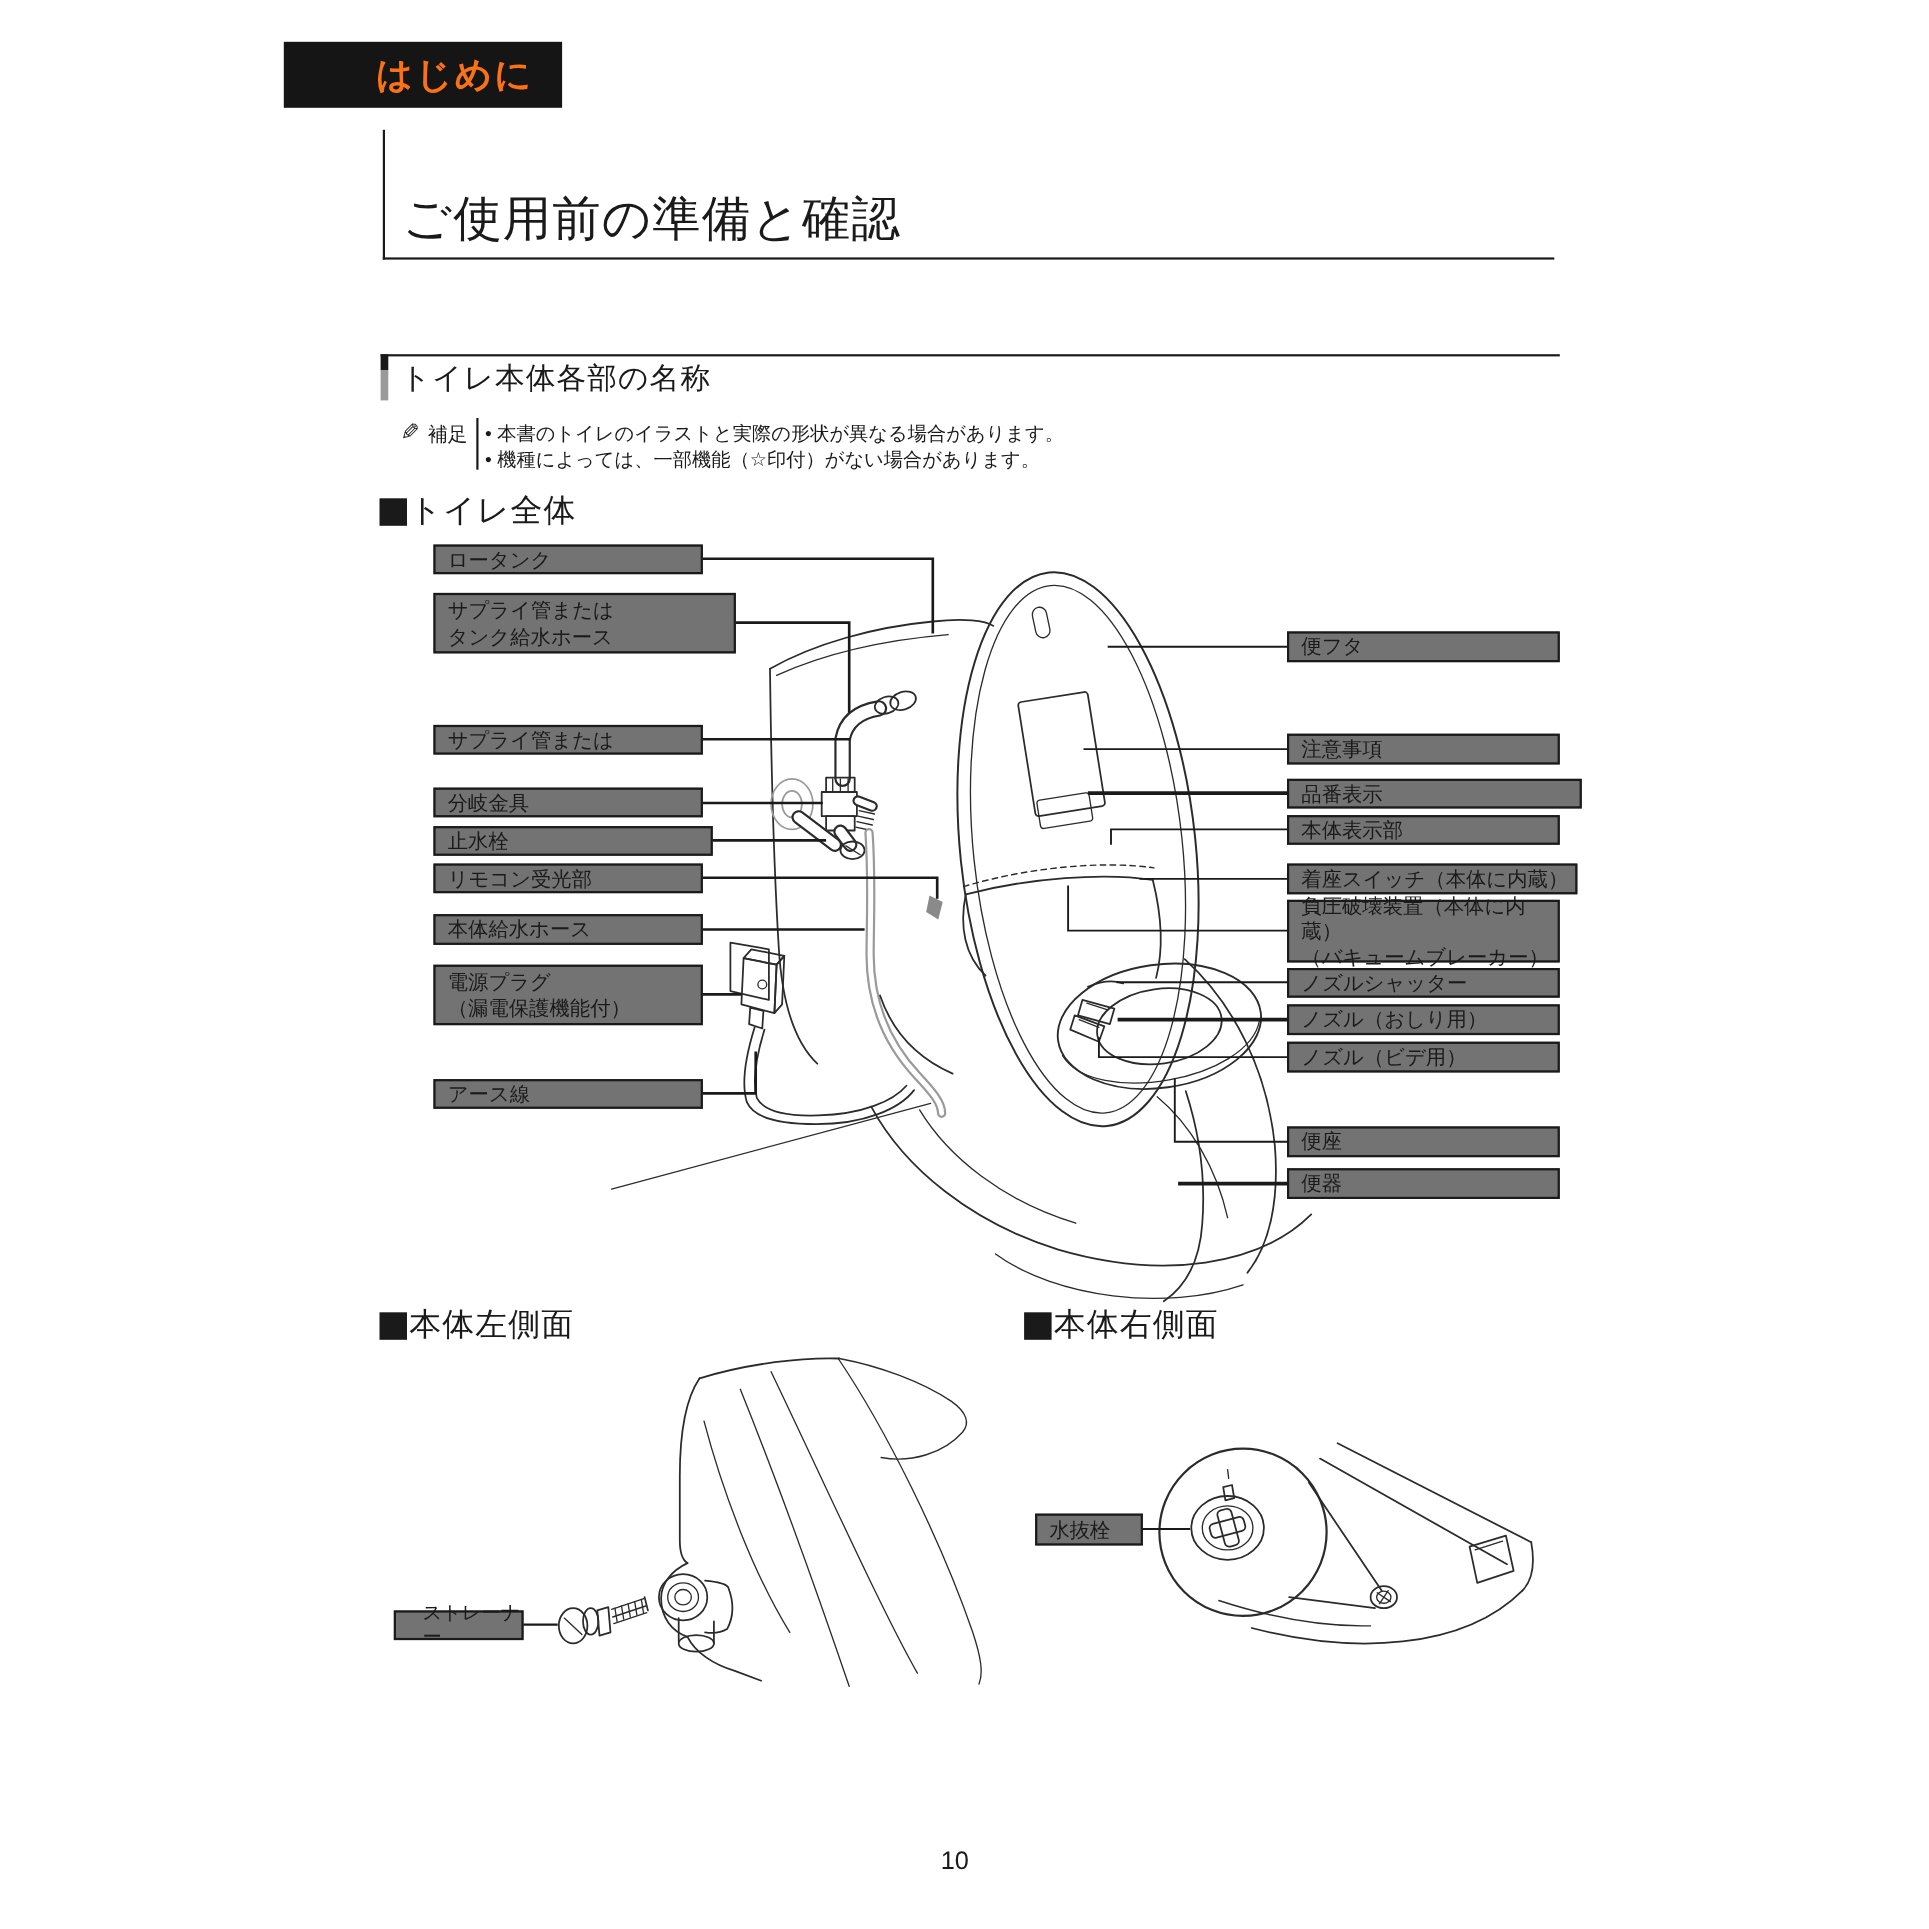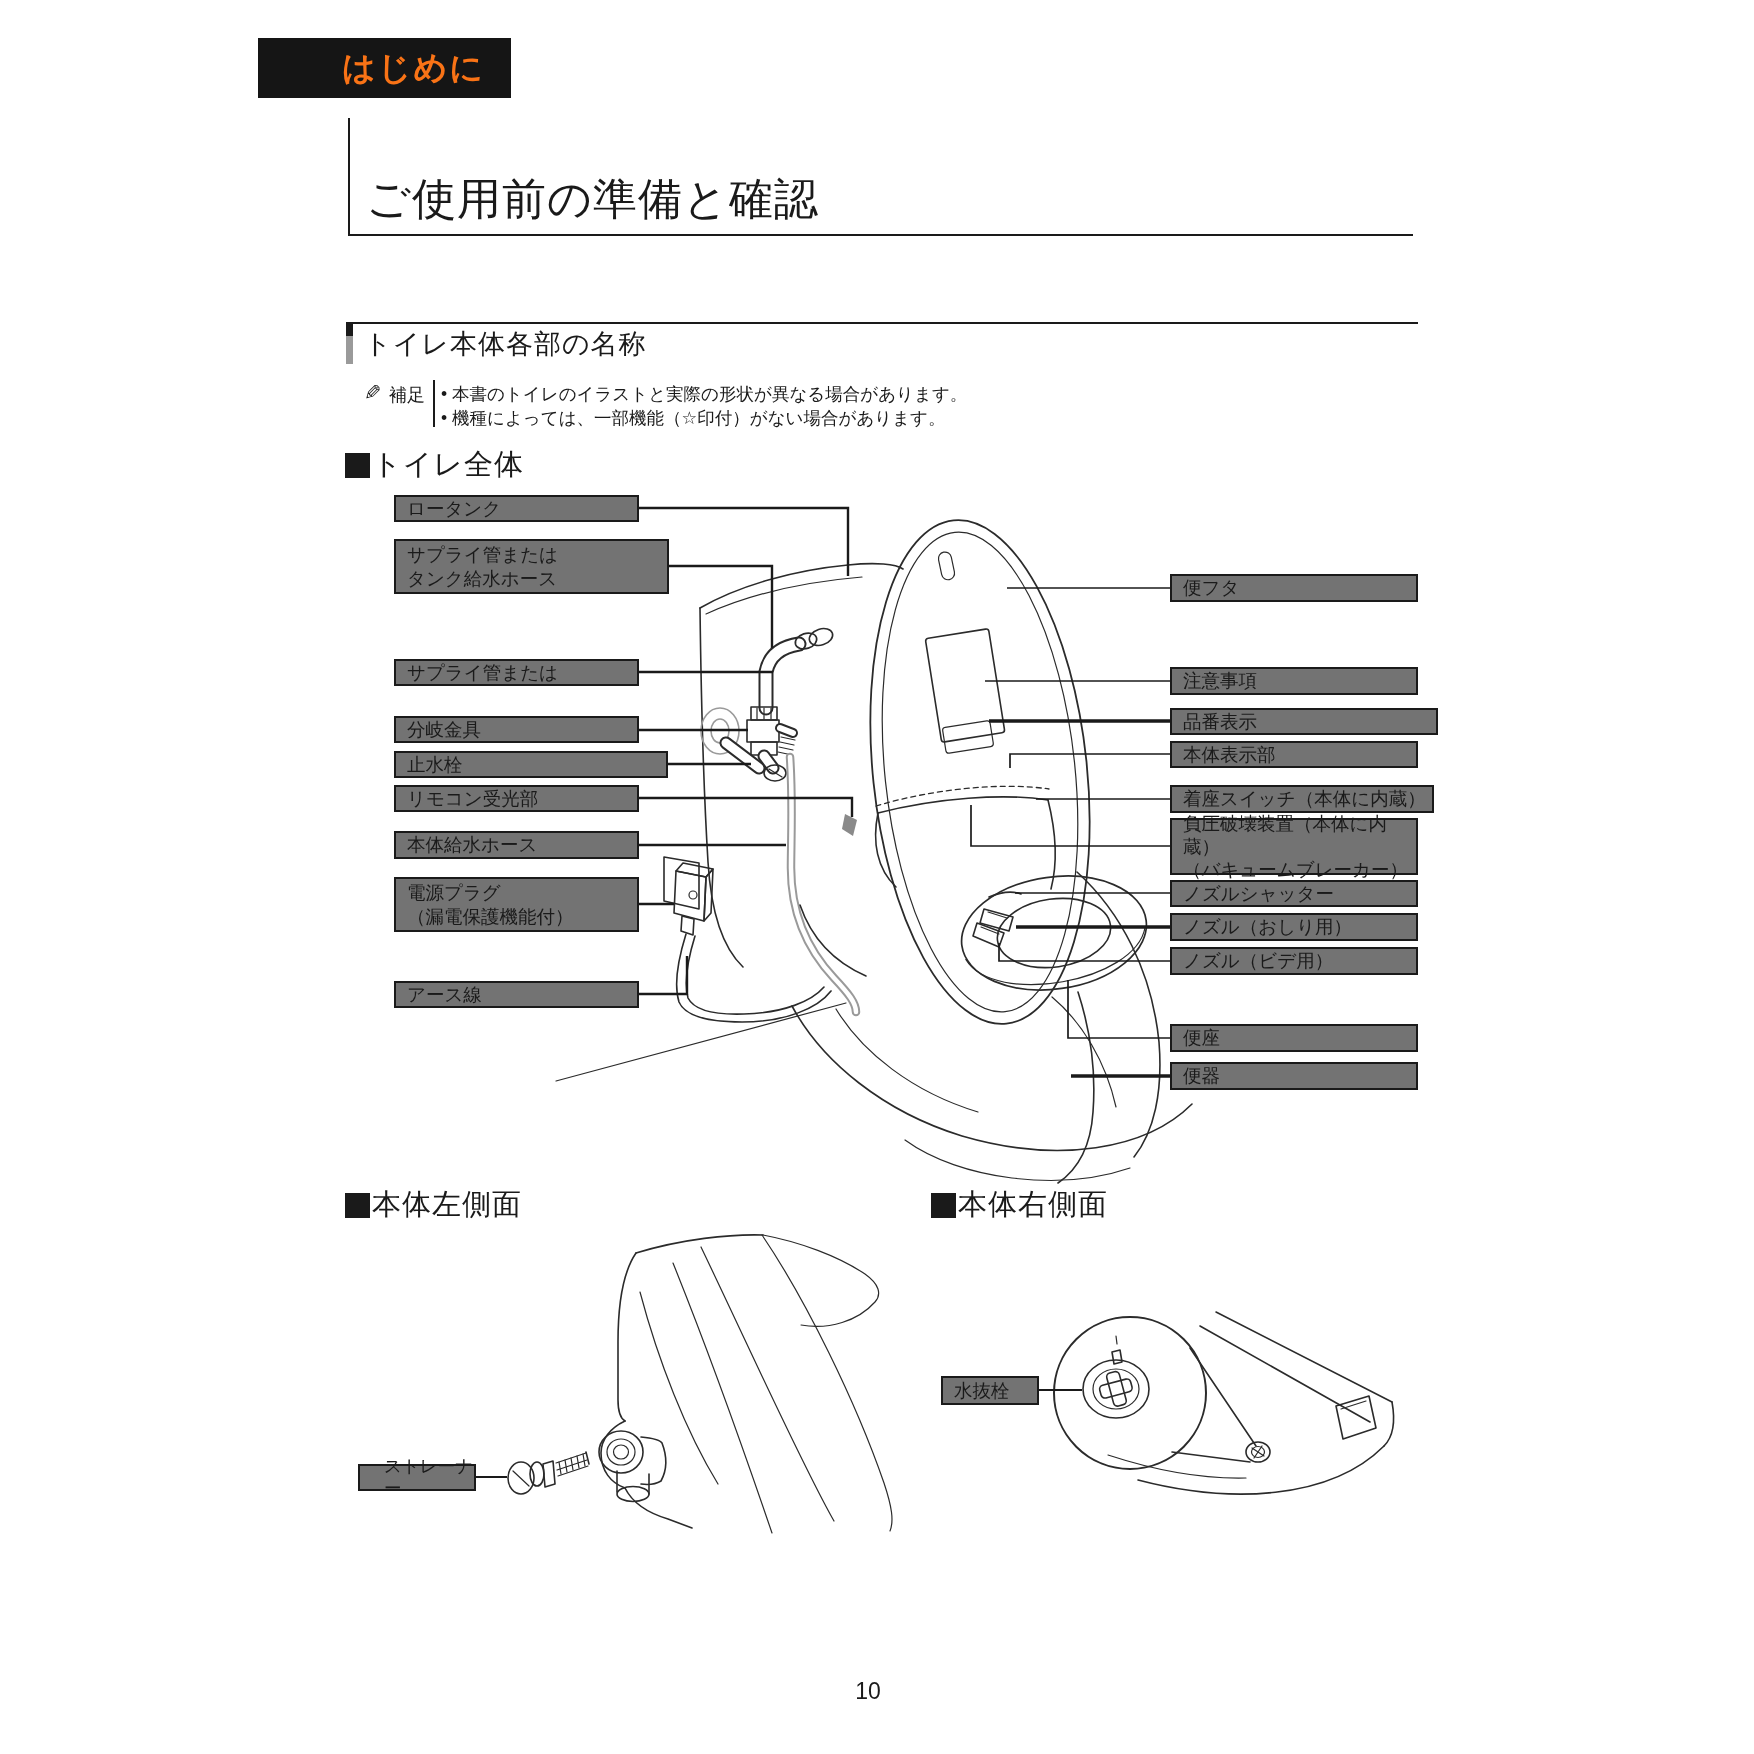--- a/index.html
+++ b/index.html
@@ -260,21 +260,21 @@
       <path class="ln thin" d="M1108,1455 C1160,1472 1205,1479 1246,1478"></path>
       <path class="ldm" style="stroke-width:2px" d="M1039,1390 H1082"></path>
     </g>
   </svg>
 
   <div class="abs lbox" style="left:394px;top:495px;width:245px;height:27px">ロータンク</div>
   <div class="abs lbox" style="left:394px;top:539px;width:275px;height:55px">サプライ管または
 タンク給水ホース</div>
   <div class="abs lbox" style="left:394px;top:659px;width:245px;height:27px">サプライ管または</div>
   <div class="abs lbox" style="left:394px;top:716px;width:245px;height:27px">分岐金具</div>
-  <div class="abs lbox" style="left:394px;top:751px;width:274px;height:27px">止水栓</div>
+  <div class="abs lbox" style="left:394px;top:751px;width:254px;height:27px">止水栓</div>
   <div class="abs lbox" style="left:394px;top:785px;width:245px;height:27px">リモコン受光部</div>
   <div class="abs lbox" style="left:394px;top:831px;width:245px;height:28px">本体給水ホース</div>
   <div class="abs lbox" style="left:394px;top:877px;width:245px;height:55px">電源プラグ
 （漏電保護機能付）</div>
   <div class="abs lbox" style="left:394px;top:981px;width:245px;height:27px">アース線</div>
 
   <div class="abs lbox" style="left:1170px;top:574px;width:248px;height:28px">便フタ</div>
   <div class="abs lbox" style="left:1170px;top:667px;width:248px;height:28px">注意事項</div>
   <div class="abs lbox" style="left:1170px;top:708px;width:268px;height:27px">品番表示</div>
   <div class="abs lbox" style="left:1170px;top:741px;width:248px;height:27px">本体表示部</div>

